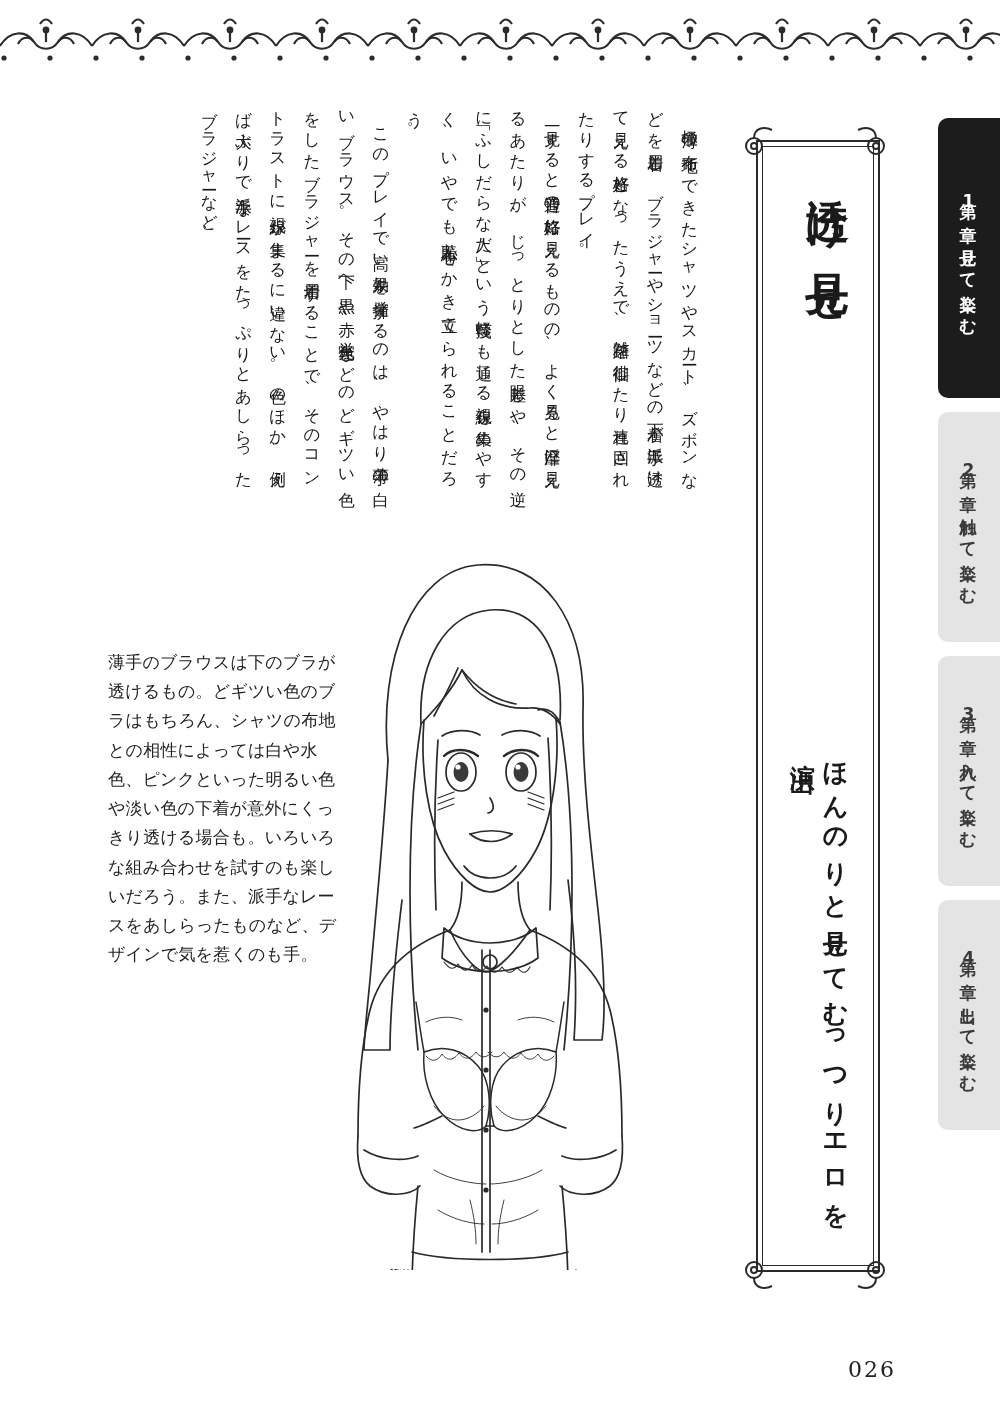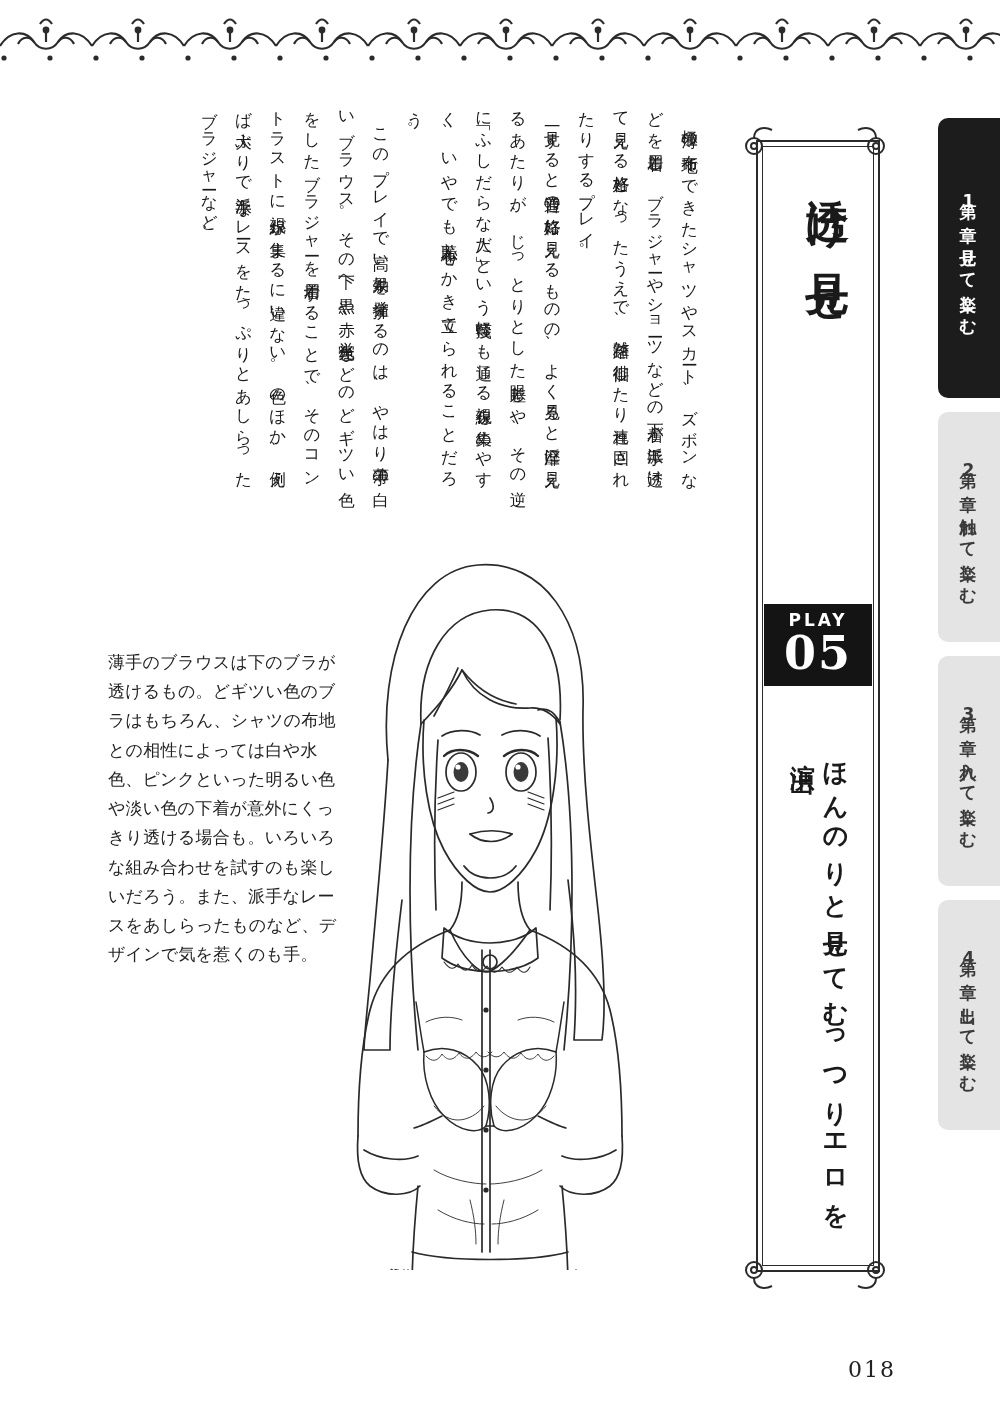--- a/index.html
+++ b/index.html
@@ -303,24 +303,20 @@
         <g fill="none" stroke="#2a2a2a" stroke-width="2">
       <circle cx="22" cy="12" r="8"></circle>
           <path d="M22,20 C22,30 12,32 4,28"></path>
           <circle cx="22" cy="12" r="3"></circle>
     </g>
       </svg>
   </div>
 
   <div id="section-title">透け見せ</div>
 
-  <div id="play-badge">
-    <div class="play-label">PLAY</div>
-    <div class="play-number">05</div>
-  </div>
 
   <div id="subtitle">ほんのりと見せてむっつりエロを演出</div>
 </div>
 
 <div id="body-text">
   <p>極薄の布地でできたシャツやスカート、ズボンなどを着用し、ブラジャーやショーツなどの下着が派手に透けて見える格好となったうえで、雑踏を徘徊したり連れ回されたりするプレイ。</p>
   <p>一見すると普通の格好に見えるものの、よく見ると淫靡に見えるあたりが、じっとりとした眼差しや、その逆に「ふしだらな人だ」という軽蔑にも通じる視線を集めやすく、いやでも羞恥心をかき立てられることだろう。</p>
   <p>このプレイで高い効果を発揮するのは、やはり薄手の白いブラウス。その下へ黒や赤、蛍光色などのどギツい色をしたブラジャーを着用することで、そのコントラストに視線が集まるに違いない。色のほか、例えば大ぶりで派手なレースをたっぷりとあしらったブラジャーなど、</p>
 </div>
 
@@ -468,13 +464,13 @@
       <path d="M173,772 C163,840 156,900 154,760 Z"></path>
     </g>
     <g fill="none" stroke="#2a2a2a" stroke-width="1.7">
       <path d="M172,774 C160,840 152,900 150,760"></path>
       <path d="M332,774 C344,840 352,900 354,760"></path>
       <path d="M150,760 L354,760" stroke="none"></path>
     </g>
   </svg>
 </div>
 
-<div id="page-number">018</div>
+<div id="page-number">026</div>
 
 </body></html>

